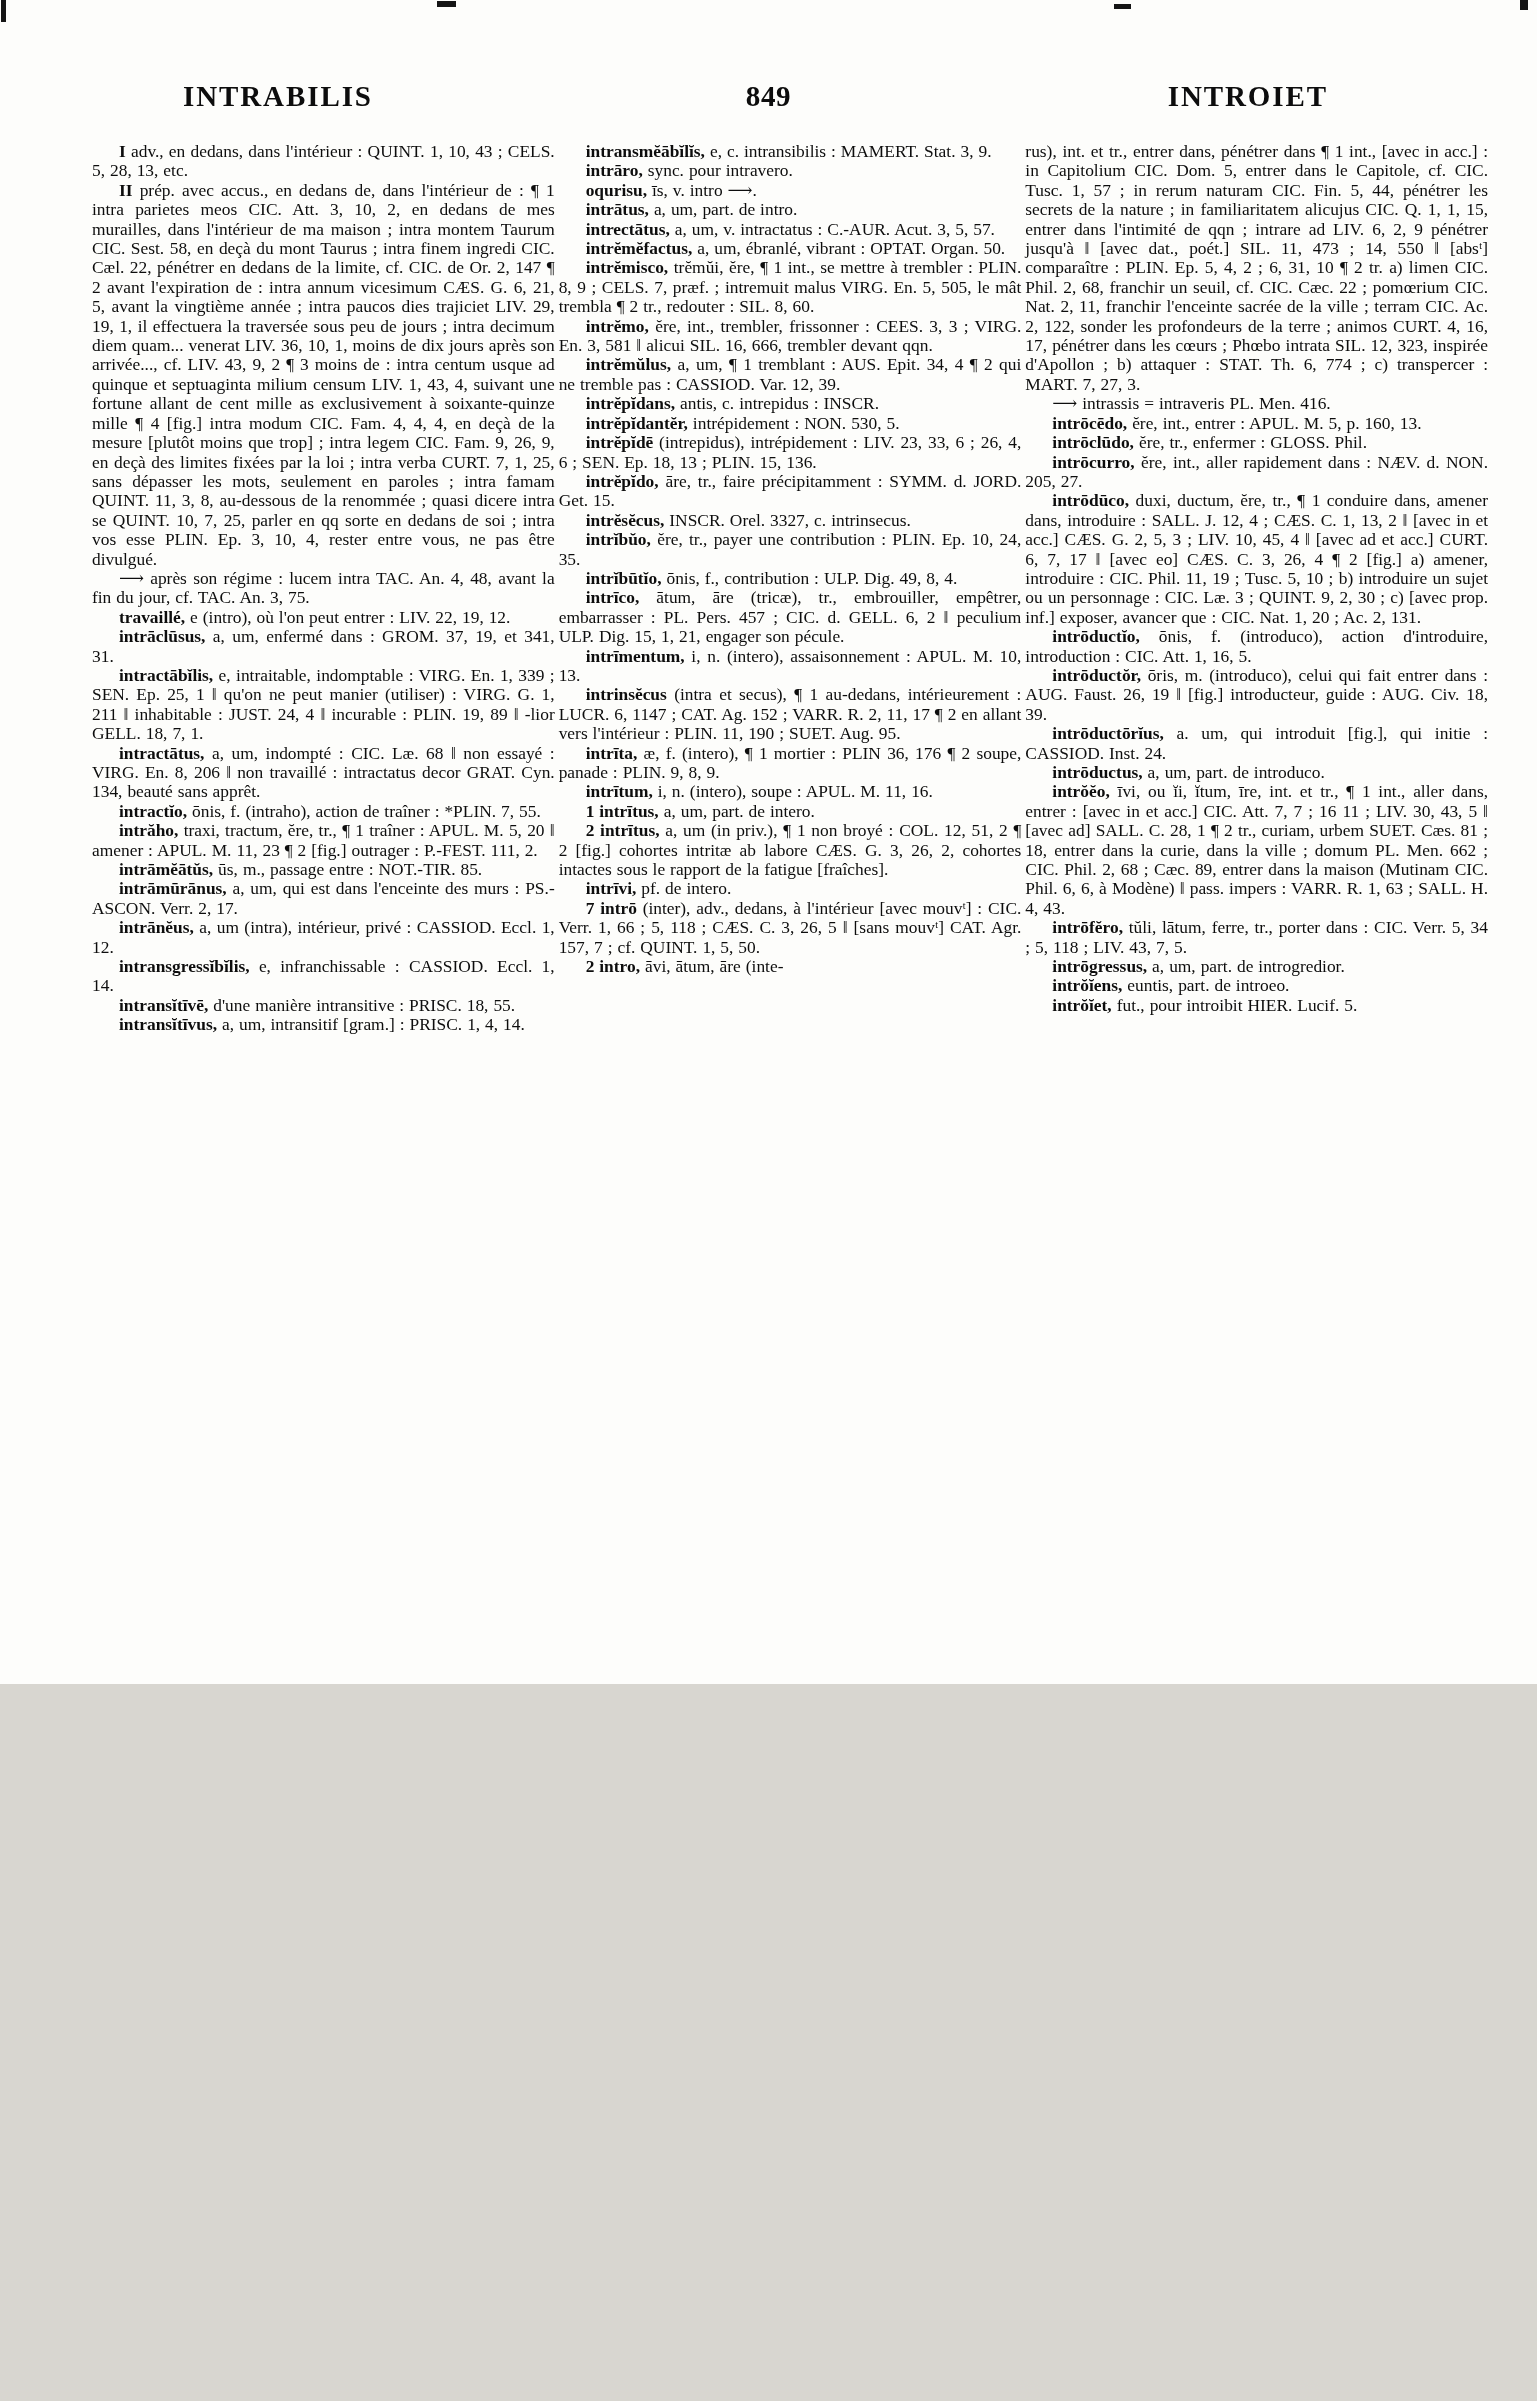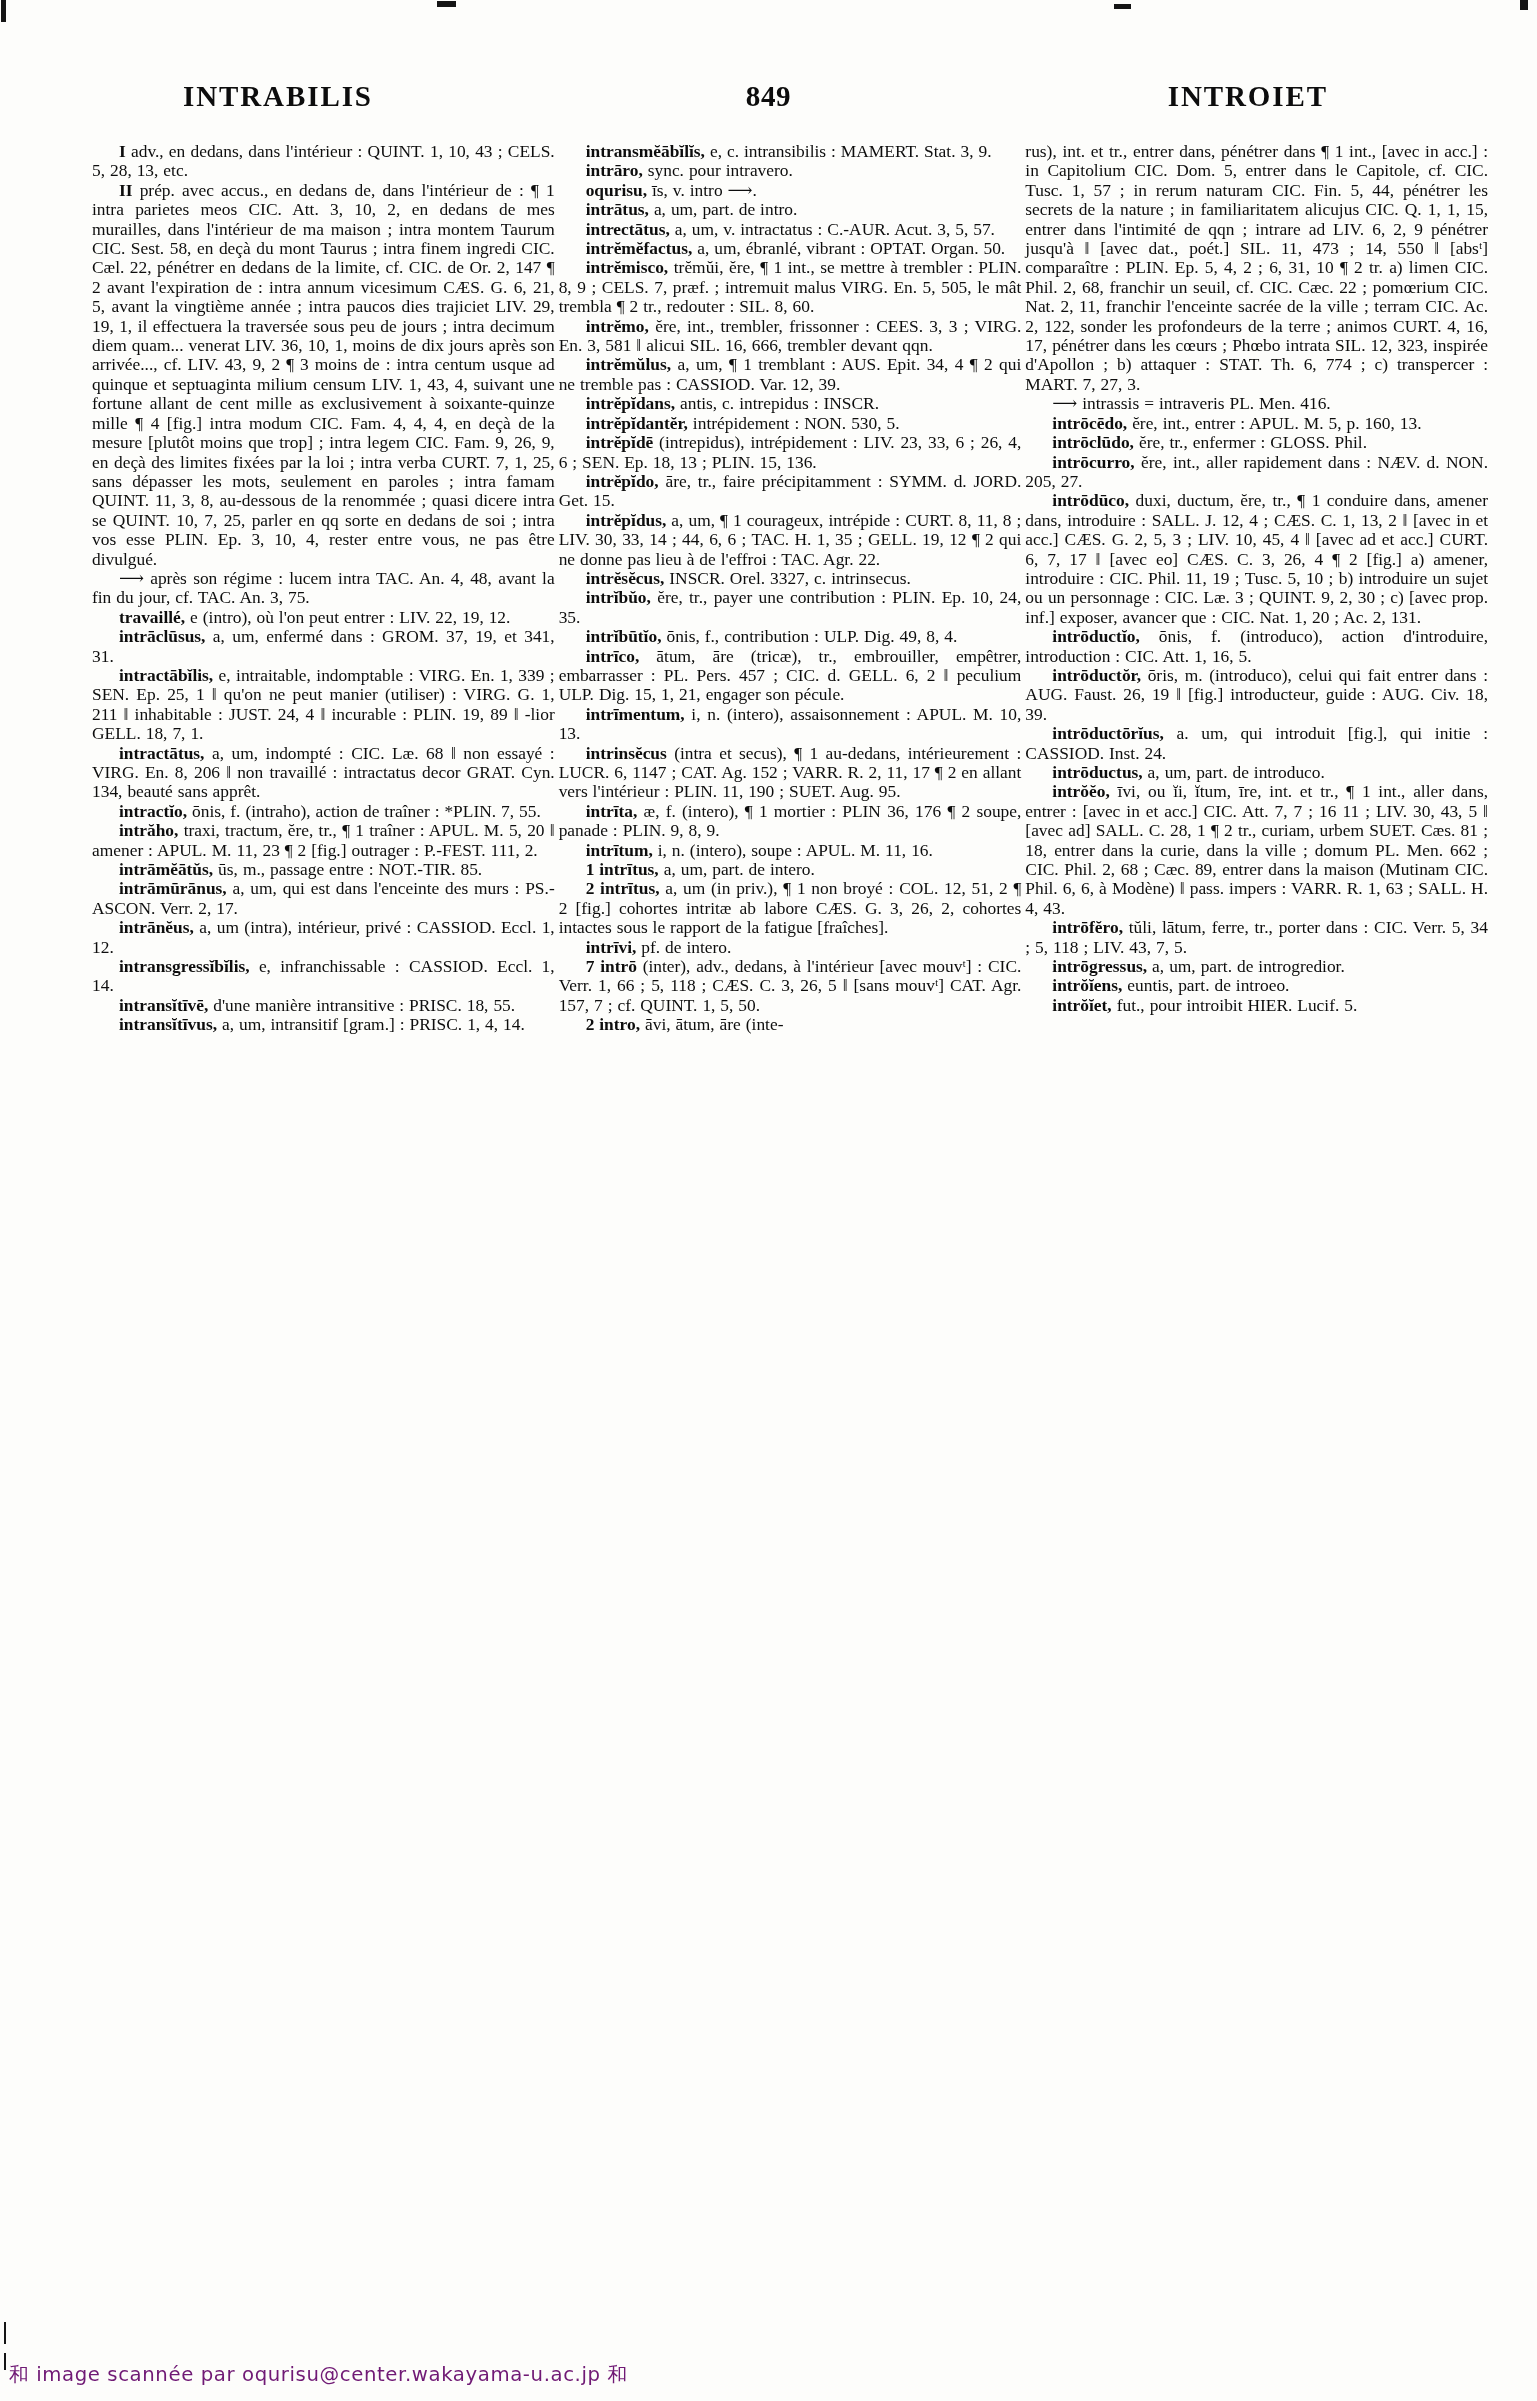--- a/index.html
+++ b/index.html
@@ -1,18 +1,18 @@
 <!DOCTYPE html>
 <html style="font-size:10px"><head>
 <meta charset="utf-8">
 <style>
   html,body{margin:0;padding:0;background:#d8d6d0;}
   .page{
     position:relative;
-    width:1537px;height:2401px;
+    width:1537px;height:1684px;
     background:#fdfdfb;
     color:#0d0d0d;
     font-family:"Liberation Serif","DejaVu Serif",serif;
     overflow:hidden;
   }
   .running-head{
     position:absolute;top:80px;left:0;right:0;
     display:flex;justify-content:space-between;
     padding:0 209px 0 183px;
     font-weight:bold;font-size:29px;letter-spacing:1.9px;
@@ -84,21 +84,20 @@
         <p class="entry"><span class="lead">intrātus,</span> a, um, part. de intro.</p>
         <p class="entry"><span class="lead">intrectātus,</span> a, um, v. intractatus : C.-AUR. Acut. 3, 5, 57.</p>
         <p class="entry"><span class="lead">intrĕmĕfactus,</span> a, um, ébranlé, vibrant : OPTAT. Organ. 50.</p>
         <p class="entry"><span class="lead">intrĕmisco,</span> trĕmŭi, ĕre, ¶ 1 int., se mettre à trembler : PLIN. 8, 9 ; CELS. 7, præf. ; intremuit malus VIRG. En. 5, 505, le mât trembla ¶ 2 tr., redouter : SIL. 8, 60.</p>
         <p class="entry"><span class="lead">intrĕmo,</span> ĕre, int., trembler, frissonner : CEES. 3, 3 ; VIRG. En. 3, 581 ‖ alicui SIL. 16, 666, trembler devant qqn.</p>
         <p class="entry"><span class="lead">intrĕmŭlus,</span> a, um, ¶ 1 tremblant : AUS. Epit. 34, 4 ¶ 2 qui ne tremble pas : CASSIOD. Var. 12, 39.</p>
         <p class="entry"><span class="lead">intrĕpĭdans,</span> antis, c. intrepidus : INSCR.</p>
         <p class="entry"><span class="lead">intrĕpĭdantĕr,</span> intrépidement : NON. 530, 5.</p>
         <p class="entry"><span class="lead">intrĕpĭdē</span> (intrepidus), intrépidement : LIV. 23, 33, 6 ; 26, 4, 6 ; SEN. Ep. 18, 13 ; PLIN. 15, 136.</p>
         <p class="entry"><span class="lead">intrĕpĭdo,</span> āre, tr., faire précipitamment : SYMM. d. JORD. Get. 15.</p>
-        <p class="entry"><span class="lead">intrĕpĭdus,</span> a, um, ¶ 1 courageux, intrépide : CURT. 8, 11, 8 ; LIV. 30, 33, 14 ; 44, 6, 6 ; TAC. H. 1, 35 ; GELL. 19, 12 ¶ 2 qui ne donne pas lieu à de l'effroi : TAC. Agr. 22.</p>
         <p class="entry"><span class="lead">intrĕsĕcus,</span> INSCR. Orel. 3327, c. intrinsecus.</p>
         <p class="entry"><span class="lead">intrĭbŭo,</span> ĕre, tr., payer une contribution : PLIN. Ep. 10, 24, 35.</p>
         <p class="entry"><span class="lead">intrĭbūtĭo,</span> ōnis, f., contribution : ULP. Dig. 49, 8, 4.</p>
         <p class="entry"><span class="lead">intrīco,</span> ātum, āre (tricæ), tr., embrouiller, empêtrer, embarrasser : PL. Pers. 457 ; CIC. d. GELL. 6, 2 ‖ peculium ULP. Dig. 15, 1, 21, engager son pécule.</p>
         <p class="entry"><span class="lead">intrīmentum,</span> i, n. (intero), assaisonnement : APUL. M. 10, 13.</p>
         <p class="entry"><span class="lead">intrinsĕcus</span> (intra et secus), ¶ 1 au-dedans, intérieurement : LUCR. 6, 1147 ; CAT. Ag. 152 ; VARR. R. 2, 11, 17 ¶ 2 en allant vers l'intérieur : PLIN. 11, 190 ; SUET. Aug. 95.</p>
         <p class="entry"><span class="lead">intrīta,</span> æ, f. (intero), ¶ 1 mortier : PLIN 36, 176 ¶ 2 soupe, panade : PLIN. 9, 8, 9.</p>
         <p class="entry"><span class="lead">intrītum,</span> i, n. (intero), soupe : APUL. M. 11, 16.</p>
         <p class="entry"><span class="lead">1 intrītus,</span> a, um, part. de intero.</p>
         <p class="entry"><span class="lead">2 intrītus,</span> a, um (in priv.), ¶ 1 non broyé : COL. 12, 51, 2 ¶ 2 [fig.] cohortes intritæ ab labore CÆS. G. 3, 26, 2, cohortes intactes sous le rapport de la fatigue [fraîches].</p>

